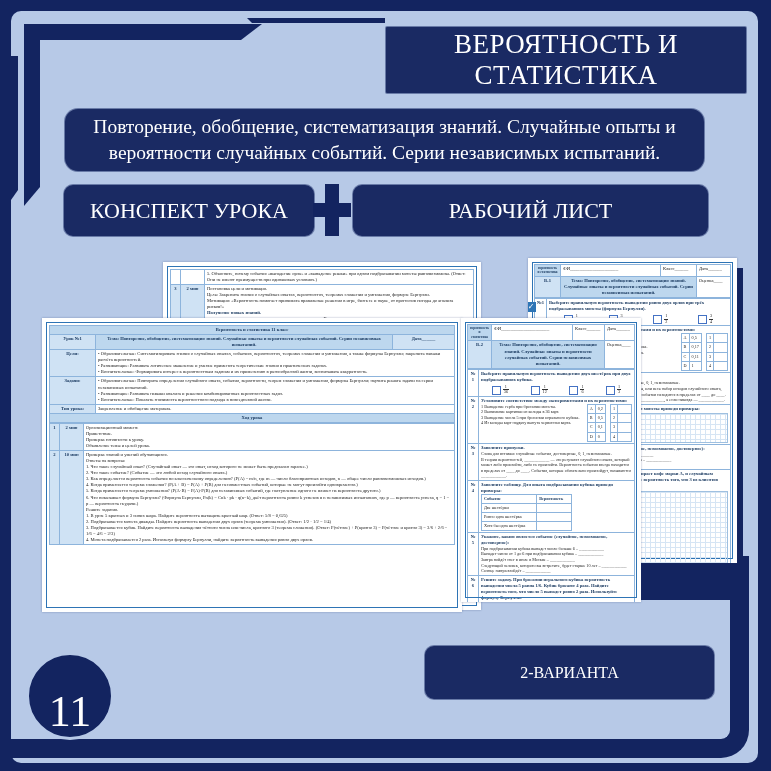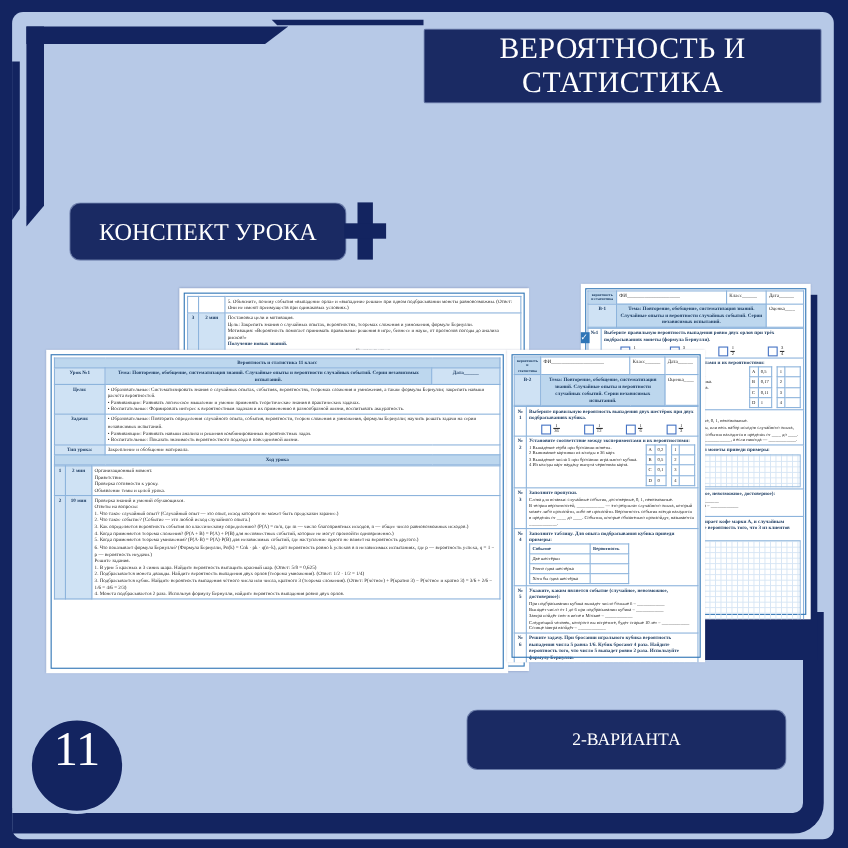--- a/index.html
+++ b/index.html
@@ -15,21 +15,21 @@
   .banner-right{left:352px;top:184px;width:355px;height:51px;font-size:22px;border-radius:10px;}
   .variants-banner{left:424px;top:645px;width:289px;height:53px;font-size:16px;border-radius:10px;}
   .plus-wrap{position:absolute;left:311px;top:182px;width:42px;height:56px;}
   .br-band{position:absolute;left:11px;top:556px;right:22px;bottom:13px;
            border-right:19px solid #132460;border-bottom:19px solid #132460;border-bottom-right-radius:28px;}
   .grade-arrow{position:absolute;left:96px;top:661px;width:216px;height:75px;background:#132460;
                clip-path:polygon(0 0,86% 0,100% 50%,86% 100%,0 100%);
                display:flex;align-items:center;color:#fff;font-size:36px;padding-left:34px;box-sizing:border-box;letter-spacing:1px;}
   .grade-circle{position:absolute;left:26px;top:652px;width:88px;height:88px;border-radius:50%;
                 background:#132460;border:3px solid #b7c9e7;box-sizing:border-box;
-                display:flex;align-items:flex-start;justify-content:center;color:#fff;font-size:44px;}
+                display:flex;align-items:flex-end;justify-content:center;color:#fff;font-size:44px;}
   
   .page{position:absolute;background:#fff;box-shadow:0 0 2px rgba(40,60,110,.4);overflow:hidden;}
   .pinner{position:absolute;inset:4px;border:1px solid #2e74b5;pointer-events:none;}
   .backing{position:absolute;background:#132460;}
   table.doc{border-collapse:collapse;font-size:4.6px;line-height:1.32;color:#1d1d1d;width:calc(100% - 14px);margin:7px 7px 0 7px;table-layout:fixed;}
   table.doc td{border:1px solid #8db4dc;padding:1px 2px;vertical-align:top;word-wrap:break-word;}
   table.flow{margin-top:0;}
   .hd{background:#bdd7ee;color:#17375e;font-weight:bold;text-align:center;}
   .lb{background:#cfe2f4;color:#17375e;font-weight:bold;text-align:center;vertical-align:middle;}
   .b{font-weight:bold;color:#17375e;}
@@ -66,29 +66,35 @@
     <polygon points="11,56 18,56 18,190 11,200" fill="#132460"></polygon>
     <polygon points="247,18 385,18 385,23 252,23" fill="#132460"></polygon>
   </svg>
 
   <div class="br-band"></div>
 
   <div class="plate title-banner">
     <span>ВЕРОЯТНОСТЬ И СТАТИСТИКА</span>
   </div>
 
+  <div class="plate subtitle-box">
+    <span>Повторение, обобщение, систематизация знаний. Случайные опыты и вероятности случайных событий. Серии независимых испытаний.</span>
+  </div>
 
   <div class="plate banner-left">
     <span>КОНСПЕКТ УРОКА</span>
   </div>
   <div class="plus-wrap">
     <svg width="42" height="56" viewBox="0 0 42 56">
       <rect x="14" y="2" width="14" height="52" fill="#132460"></rect>
       <rect x="2" y="21" width="38" height="14" fill="#132460"></rect>
     </svg>
+  </div>
+  <div class="plate banner-right">
+    <span>РАБОЧИЙ ЛИСТ</span>
   </div>
 
   <div class="page" style="left:163px;top:262px;width:318px;height:348px;z-index:2;">
     <div class="pinner"></div>
     <table class="doc flow" style="margin-top:7px;">
       <colgroup>
           <col style="width:10px">
           <col style="width:24px">
           <col>
         </colgroup>

